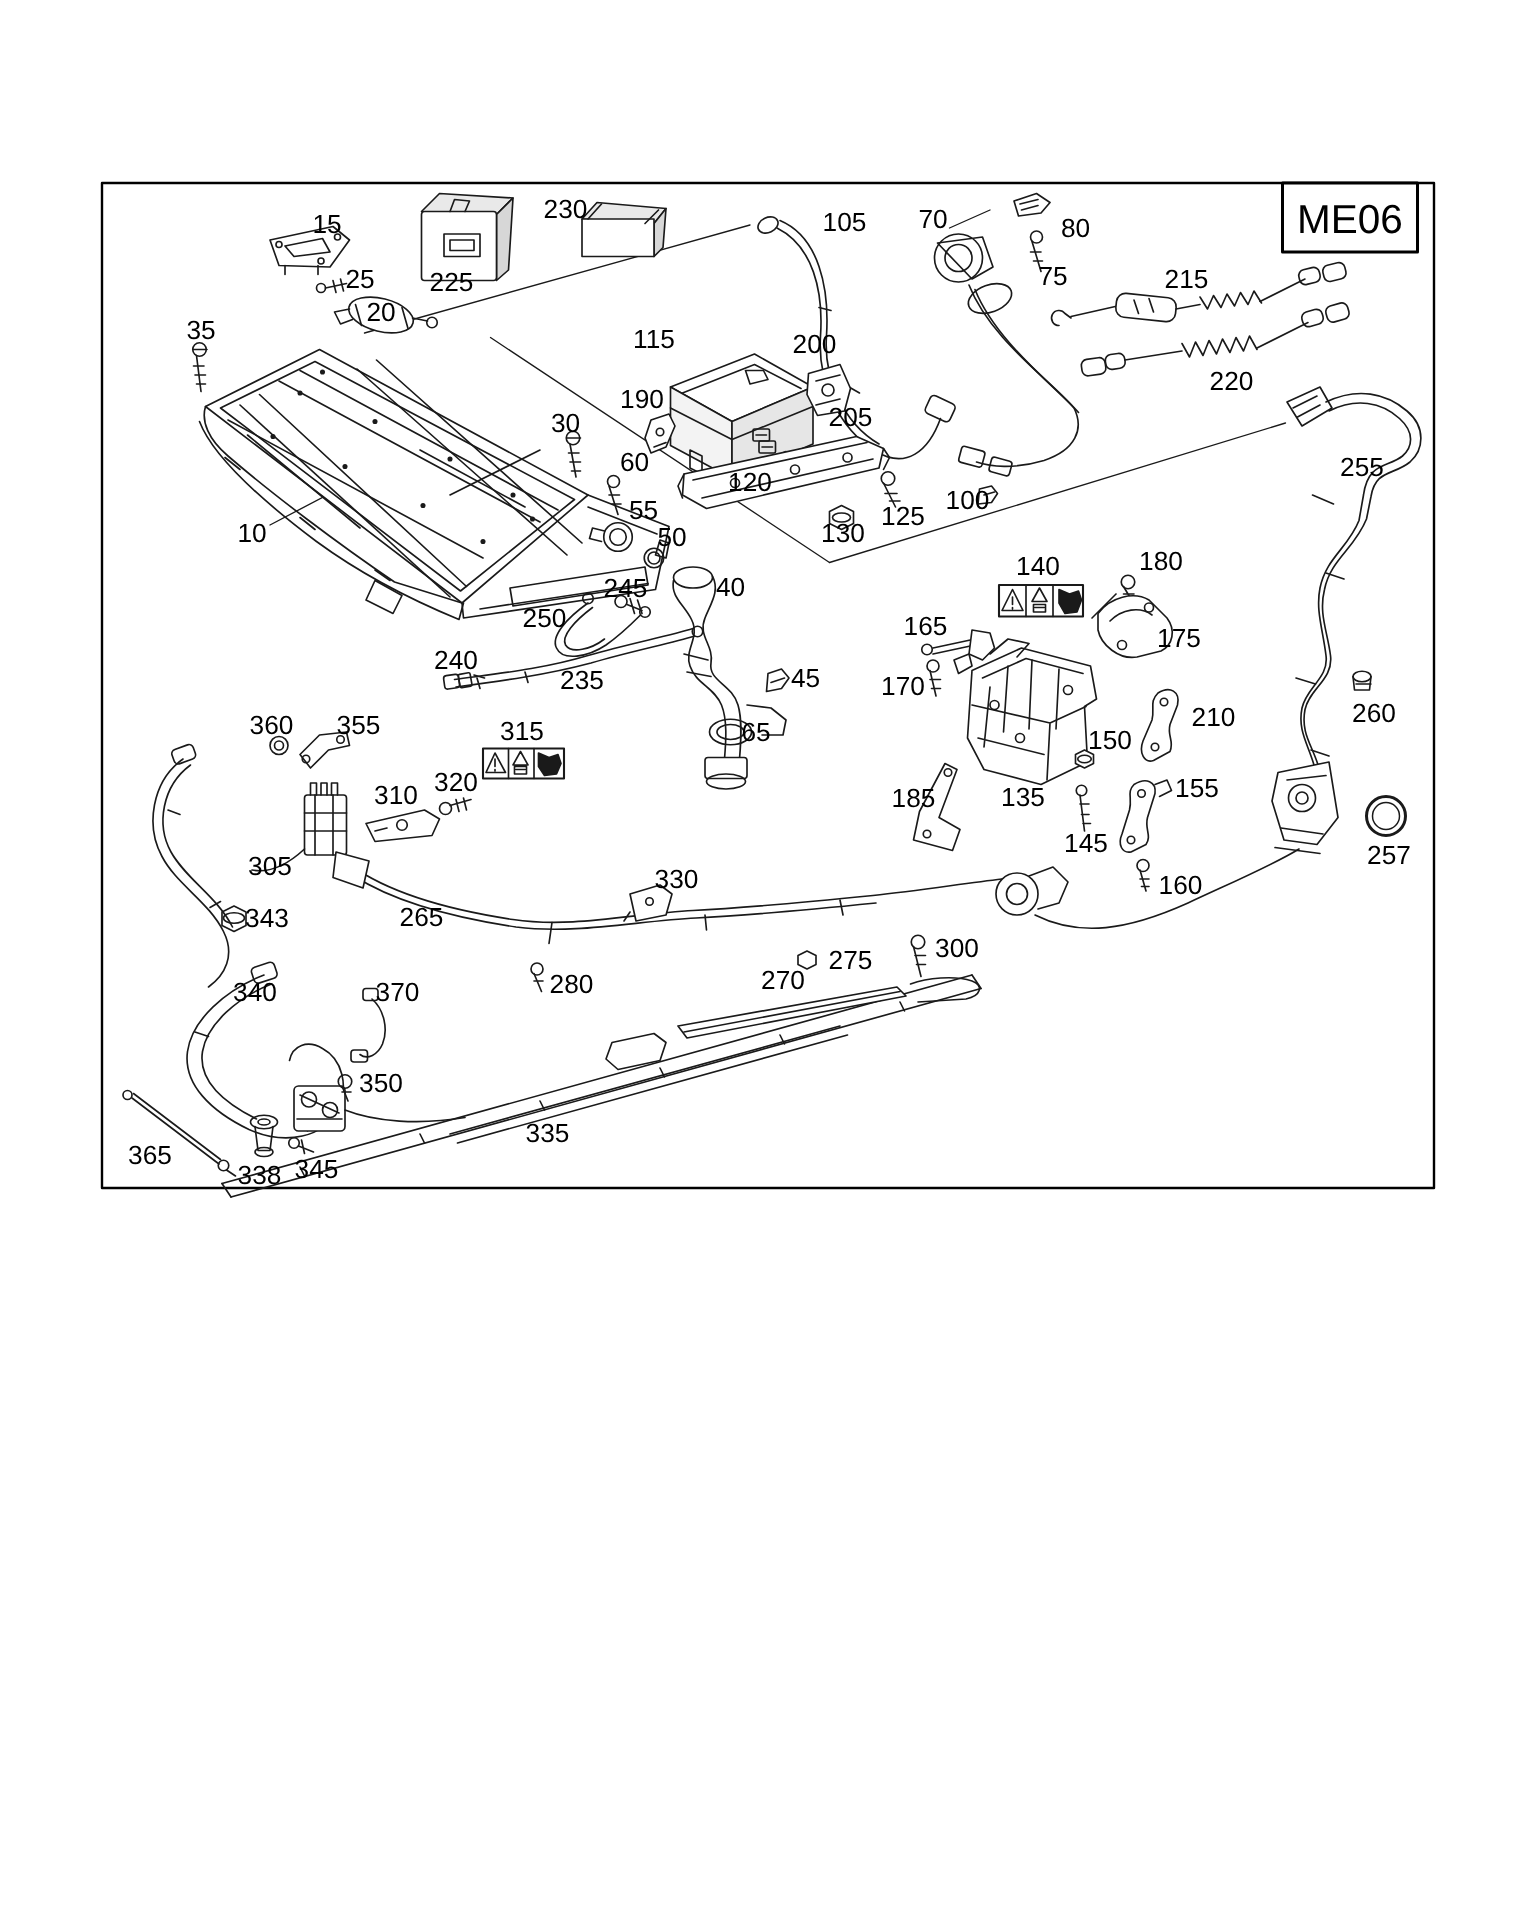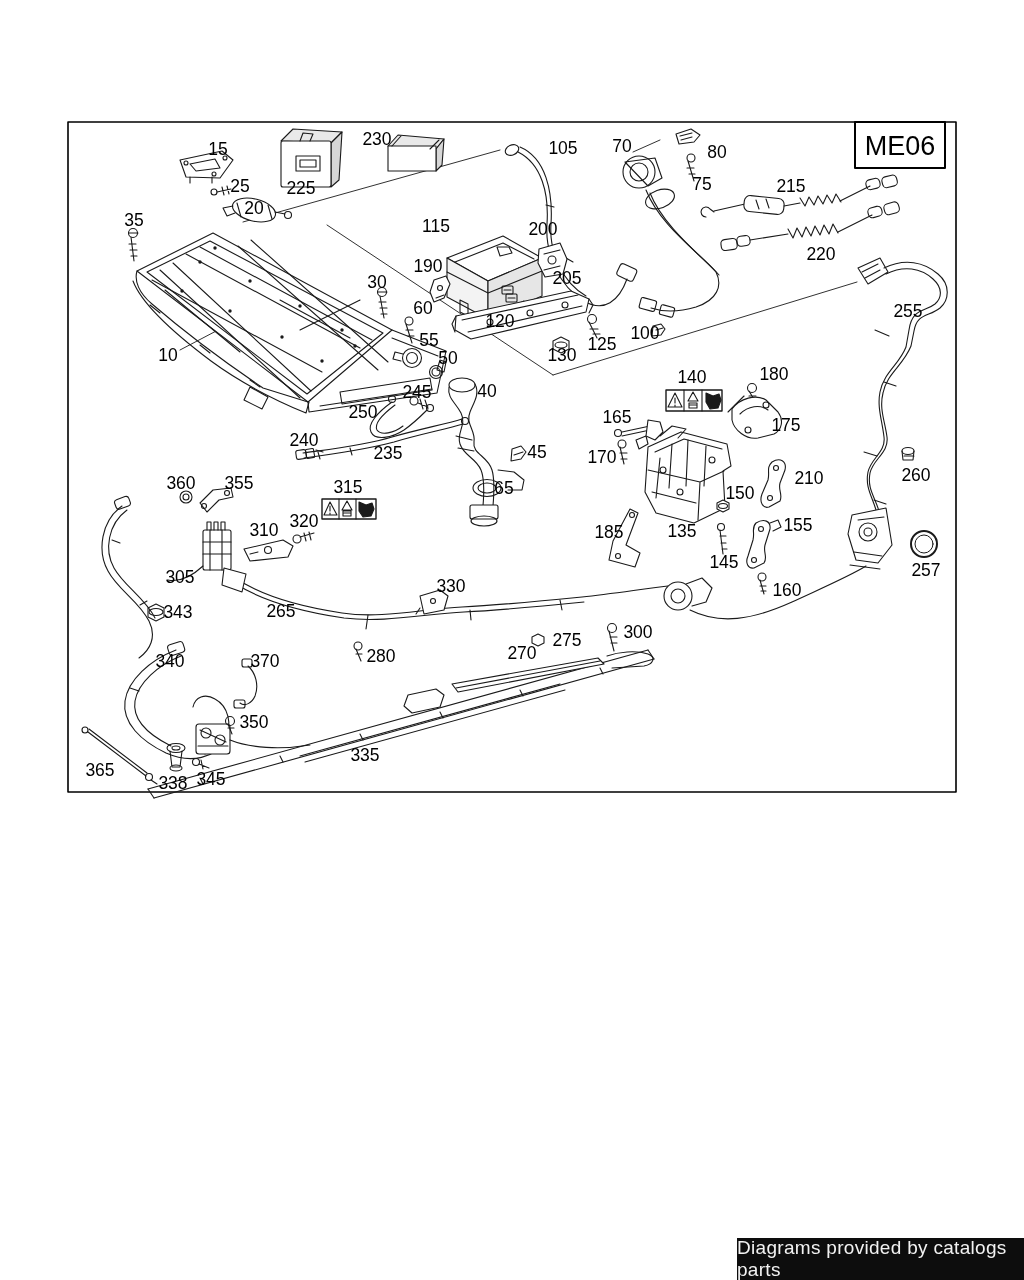--- a/index.html
+++ b/index.html
@@ -534,16 +534,13 @@
         <text x="170" y="667" class="plabel">340</text>
         <text x="265" y="667" class="plabel">370</text>
         <text x="254" y="728" class="plabel">350</text>
         <text x="365" y="761" class="plabel">335</text>
         <text x="100" y="776" class="plabel">365</text>
         <text x="173" y="789" class="plabel">338</text>
         <text x="211" y="785" class="plabel">345</text>
       </g>
 </svg>
 
-  <div class="footer-bar" style="background: rgb(13, 13, 13); color: rgb(242, 242, 242);">
-    <span>Diagrams provided by catalogs parts</span>
-  </div>
 </div>
 
 </body></html>

